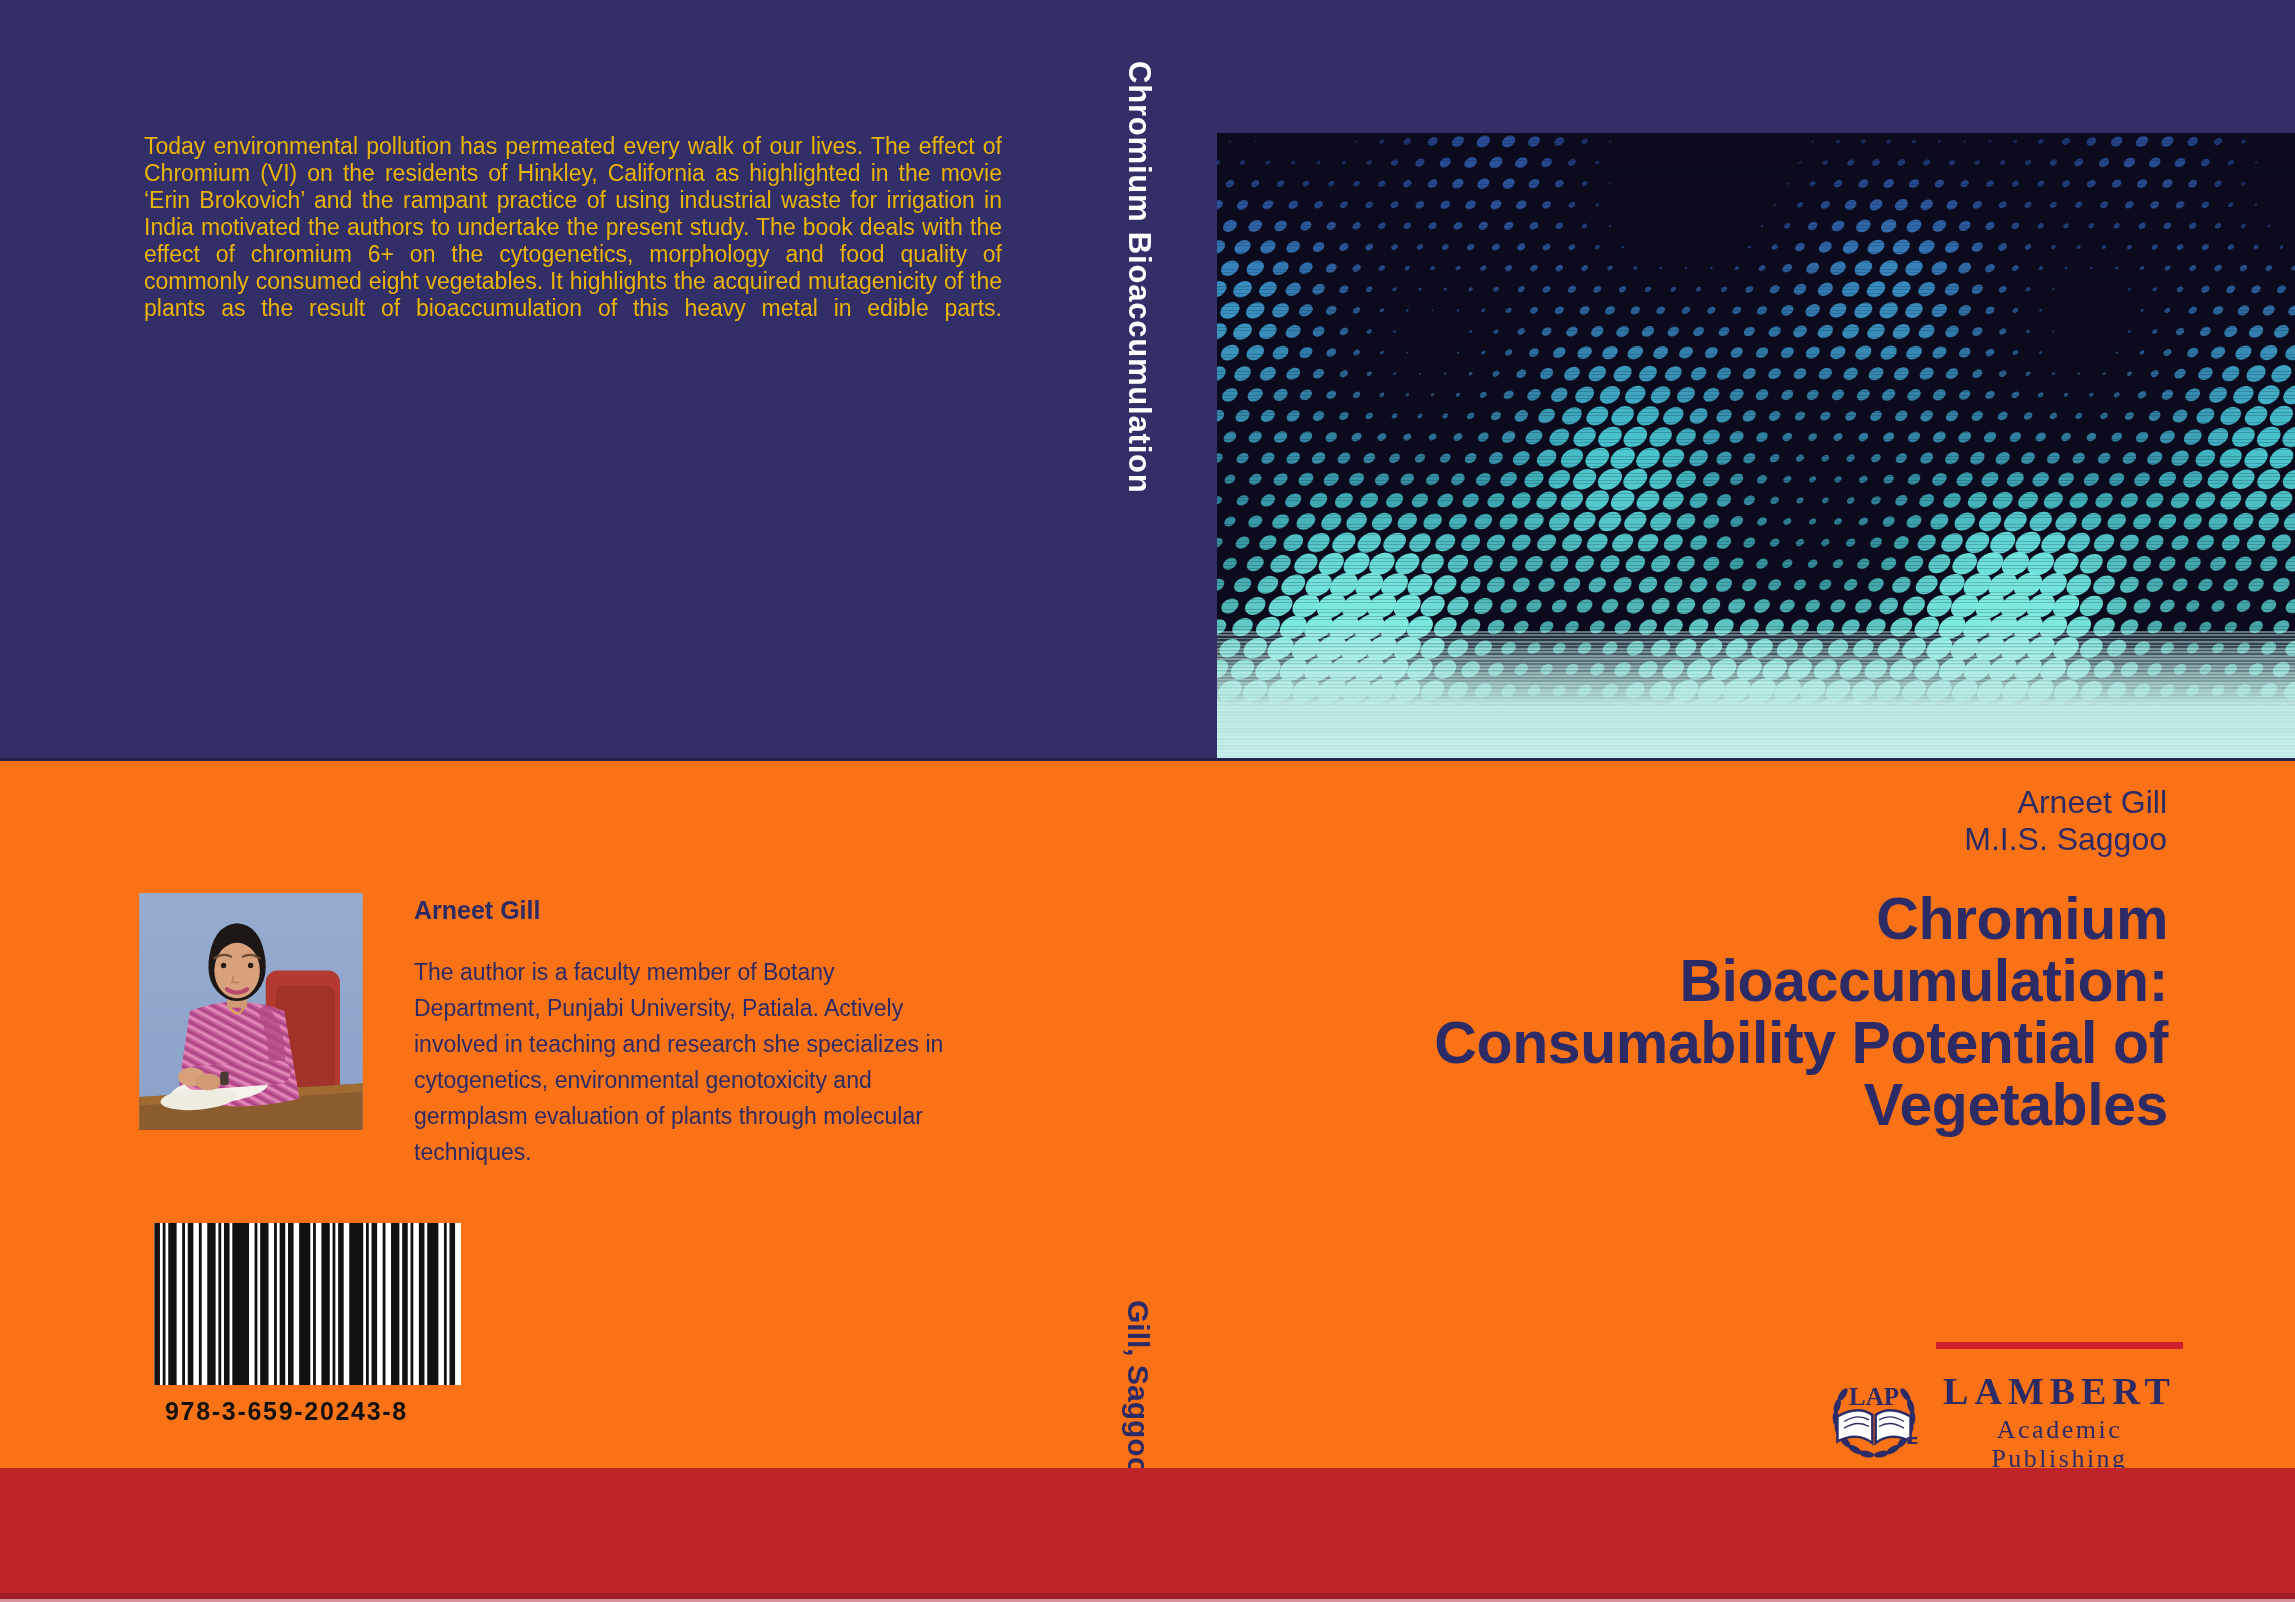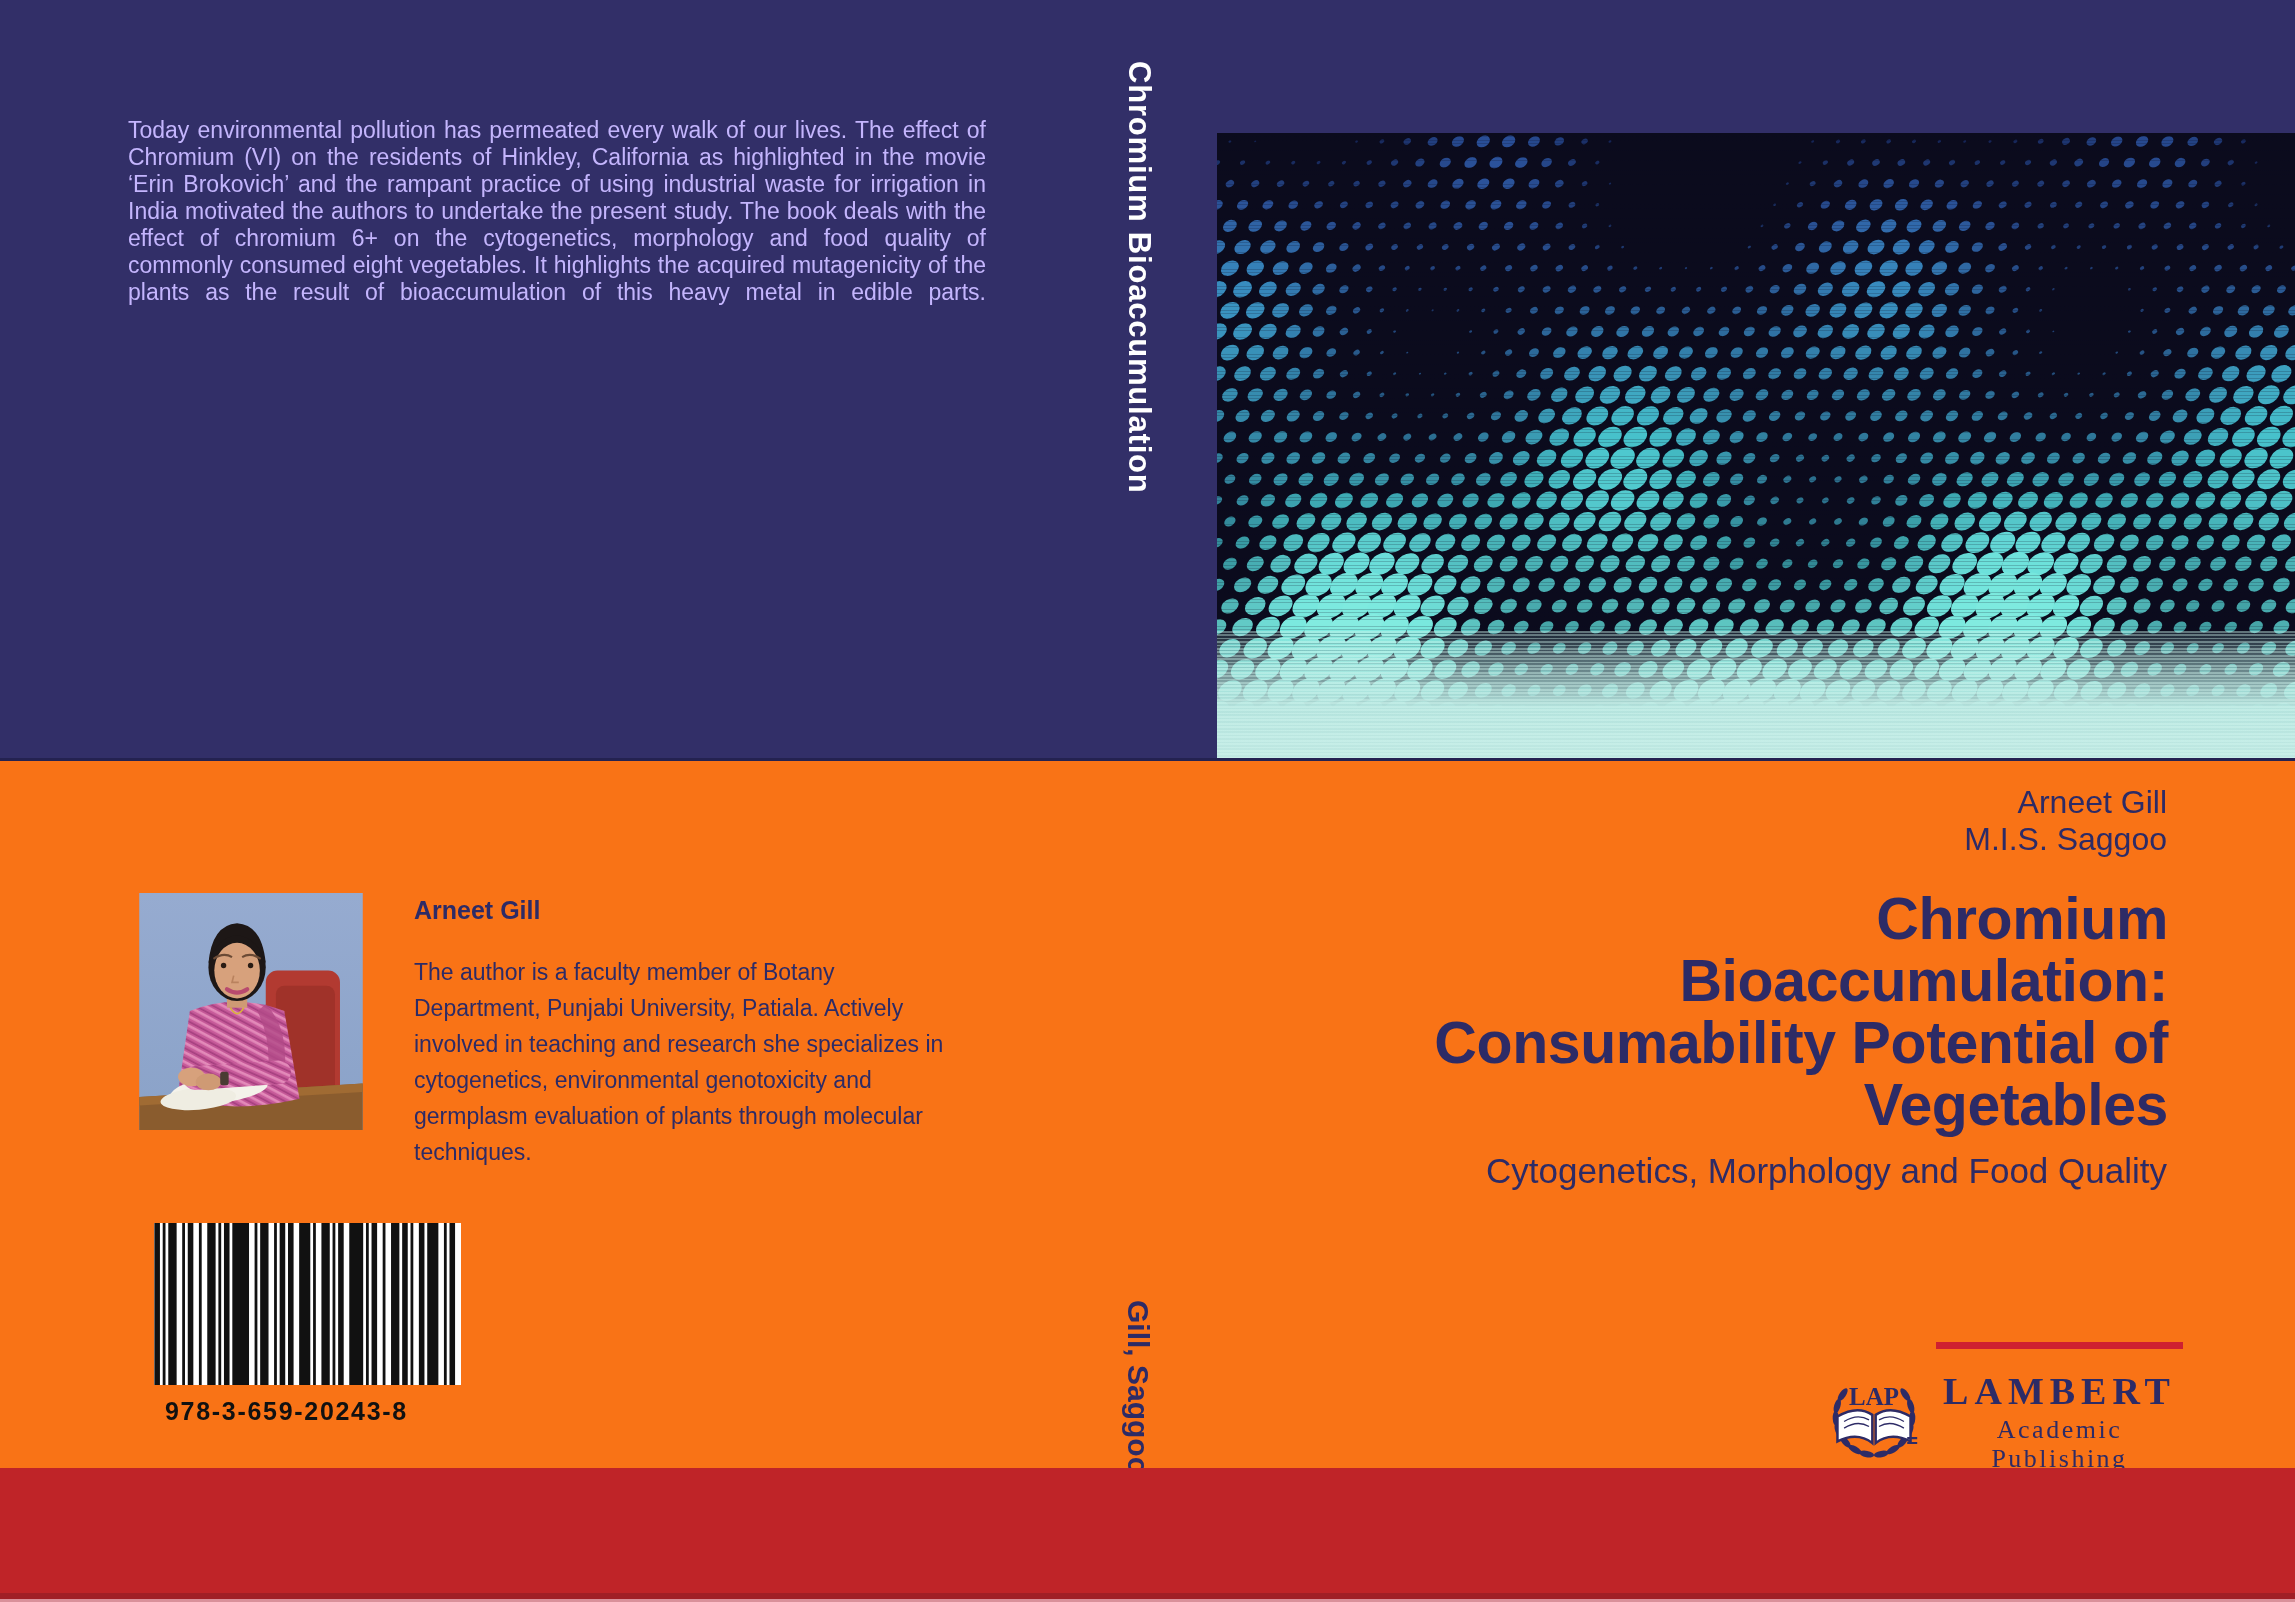--- a/index.html
+++ b/index.html
@@ -6,22 +6,22 @@
   .cover{
     position:relative;width:2295px;height:1603px;background:#ffffff;overflow:hidden;
     font-family:"Liberation Sans", sans-serif;
   }
   
   .navy-band{
     position:absolute;left:0;top:0;width:2295px;height:758px;
     background:#322f68;border-bottom:3.4px solid #242251;
   }
   .blurb{
-    position:absolute;left:128px;top:117px;width:858px;margin:0;
-    color:#c4b5fd;font-size:23px;line-height:27px;
+    position:absolute;left:128px;top:117px;width:858px;margin:16px;
+    color:#eab308;font-size:23px;line-height:27px;
     text-align:justify;text-align-last:justify;font-weight:500;
   }
   .spine-top{
     position:absolute;left:1121px;top:61px;height:693px;
     writing-mode:vertical-rl;color:#ffffff;
     font-size:31px;font-weight:700;letter-spacing:0.8px;white-space:nowrap;
   }
   
   .pattern{position:absolute;left:1217px;top:133px;width:1079px;height:625px;background:#0b0b1d;overflow:hidden;}
   .pattern svg{position:absolute;left:0;top:0;}
@@ -1436,21 +1436,20 @@
       <div>M.I.S. Saggoo</div>
     </div>
 
     <h1 class="title">
       <div>Chromium</div>
       <div>Bioaccumulation:</div>
       <div>Consumability Potential of</div>
       <div>Vegetables</div>
     </h1>
 
-    <div class="subtitle">Cytogenetics, Morphology and Food Quality</div>
 
     <div class="spine-bottom">Gill, Saggoo</div>
 
     <div class="photo">
       <svg width="224" height="237" viewBox="0 0 265 281">
         <defs>
           <linearGradient id="wall" x1="0" y1="0" x2="0" y2="1">
             <stop offset="0" stop-color="#96abd0"></stop>
               <stop offset="1" stop-color="#8aa2c8"></stop>
           </linearGradient>

